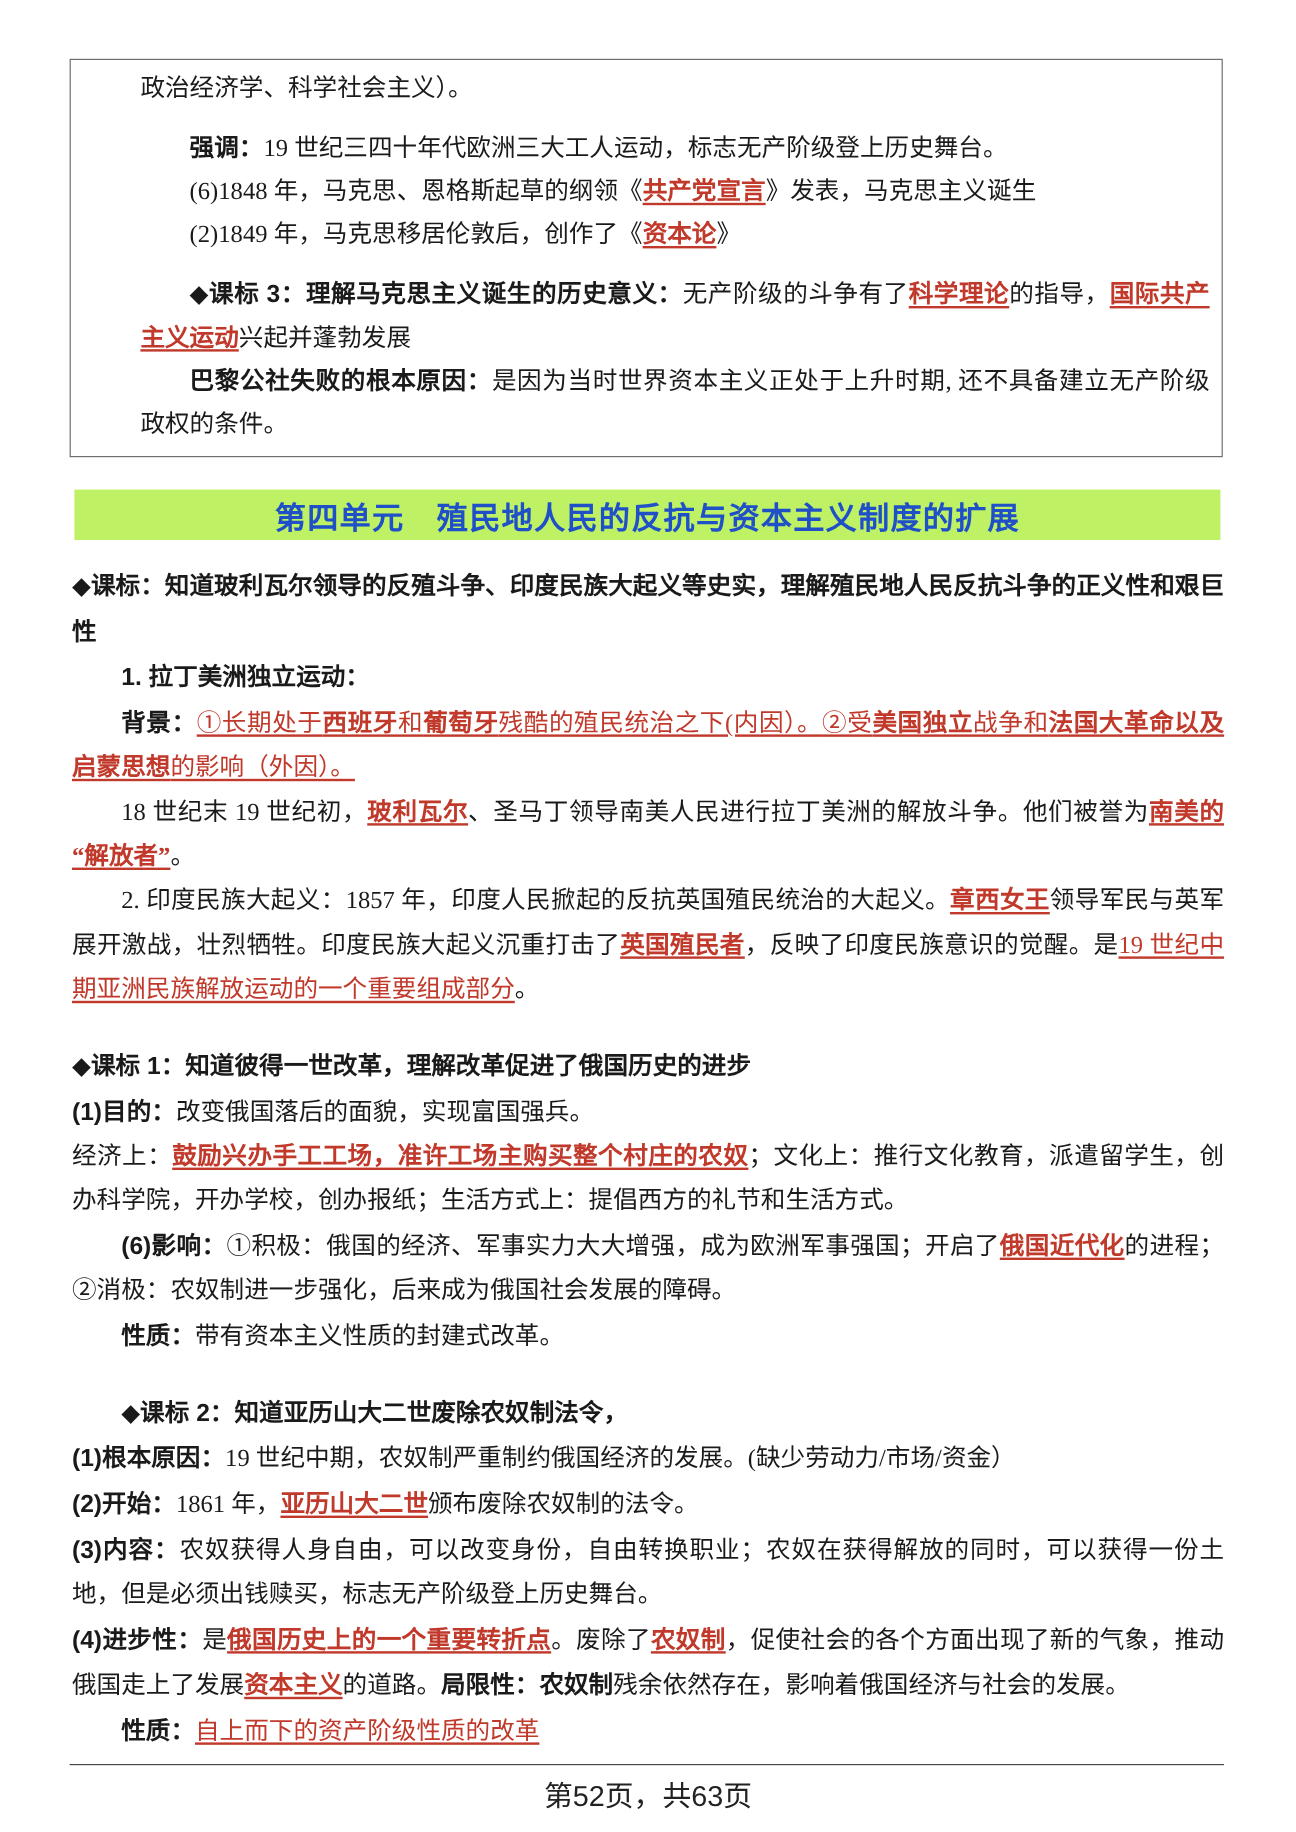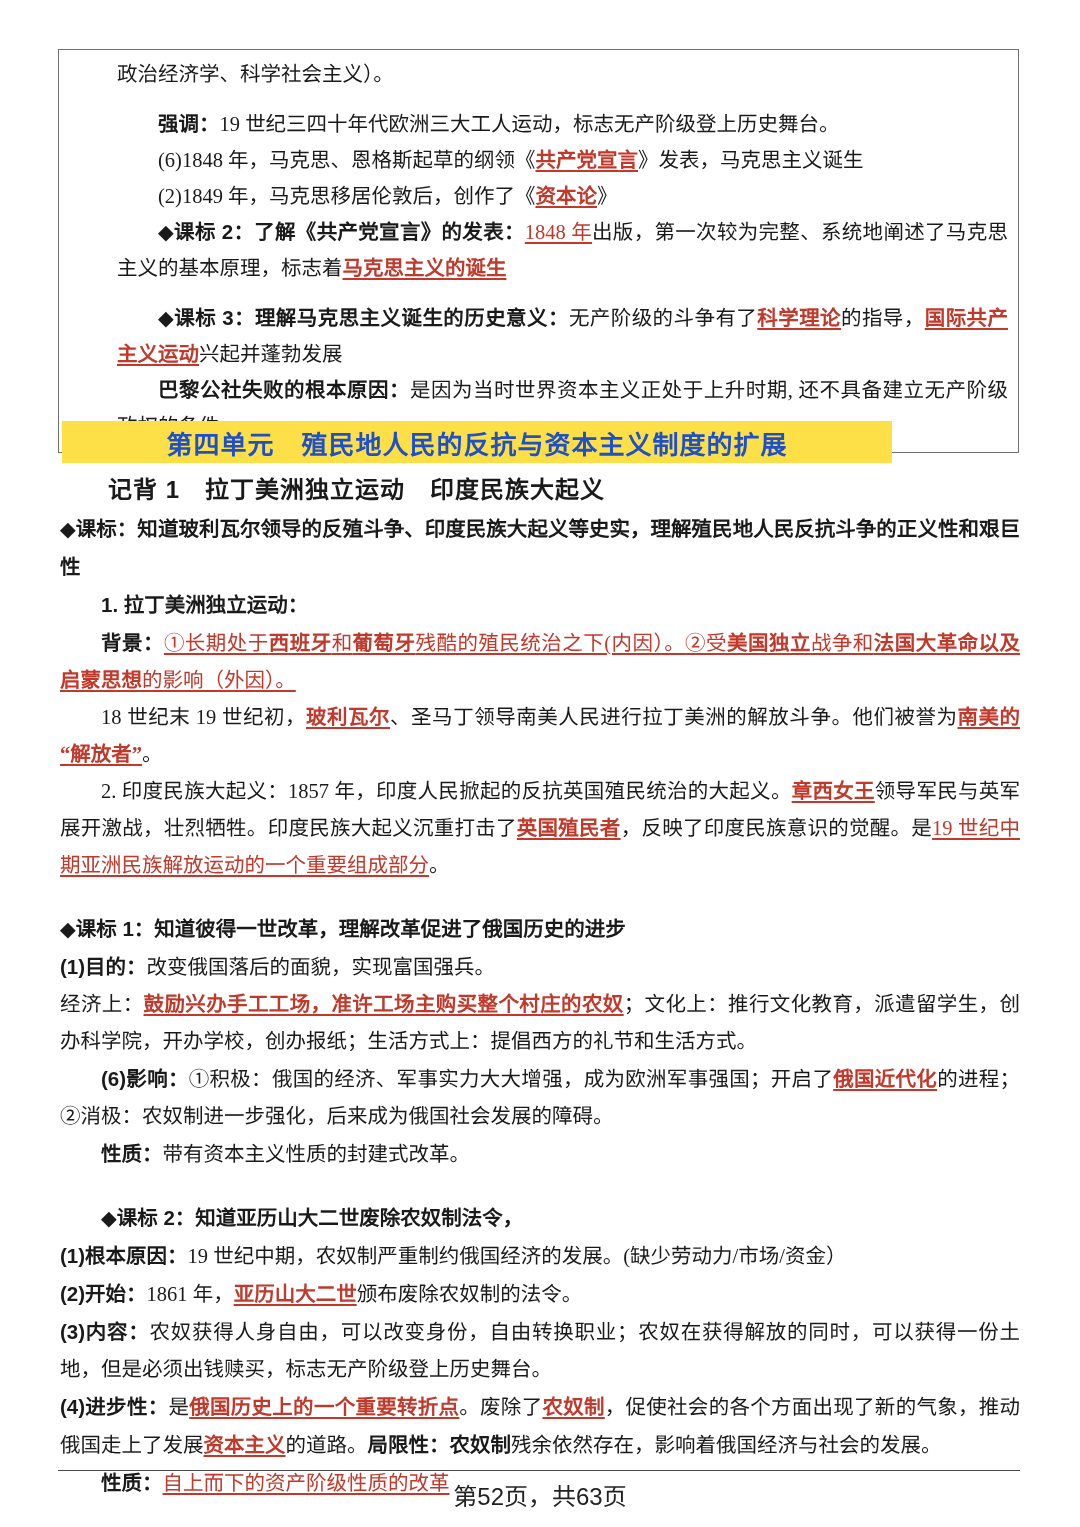--- a/index.html
+++ b/index.html
@@ -43,23 +43,23 @@
     box-sizing:border-box;
     border:1.5px solid #6e6e6e;
     padding:6px 10px 8px 10px;
   }
   .framebox .p{ font-size:20.5px; line-height:36px;margin-left:48px; }
   .gap{ height:14px; }
 
   
   .unit-banner{
     position:absolute;
-    left:62px; top:421px;
-    width:830px; height:42px;
-    background:#fde047;
+    left:62px; top:408px;
+    width:955px; height:42px;
+    background:#bef264;
     display:flex;align-items:center;justify-content:center;
   }
   .unit-banner .unit-text{
     color:#1f50c8;
     font-weight:bold;
     font-size:26px;
     letter-spacing:1px;
     font-family:"Liberation Sans","DejaVu Sans",sans-serif;
     white-space:pre;
   }
@@ -118,43 +118,39 @@
     </p>
 
     <p class="p ind1">
       <span>(6)1848 年，马克思、恩格斯起草的纲领《</span><span class="uredb">共产党宣言</span><span>》发表，马克思主义诞生</span>
     </p>
 
     <p class="p ind1">
       <span>(2)1849 年，马克思移居伦敦后，创作了《</span><span class="uredb">资本论</span><span>》</span>
     </p>
 
-    <p class="p ind1">
-      <span class="b sans">◆课标 2：了解《共产党宣言》的发表：</span><span class="ured">1848 年</span><span>出版，第一次较为完整、系统地阐述了马克思主义的基本原理，标志着</span><span class="uredb">马克思主义的诞生</span>
-    </p>
 
     <div class="gap"></div>
 
     <p class="p ind1">
       <span class="b sans">◆课标 3：理解马克思主义诞生的历史意义：</span><span>无产阶级的斗争有了</span><span class="uredb">科学理论</span><span>的指导，</span><span class="uredb">国际共产主义运动</span><span>兴起并蓬勃发展</span>
     </p>
 
     <p class="p ind1">
       <span class="b sans">巴黎公社失败的根本原因：</span><span>是因为当时世界资本主义正处于上升时期, 还不具备建立无产阶级政权的条件。</span>
     </p>
 
   </div>
 
   <div class="unit-banner">
     <span class="unit-text">第四单元　殖民地人民的反抗与资本主义制度的扩展</span>
   </div>
 
   <div class="body-area">
 
-    <h2 class="sec-title">记背 1　拉丁美洲独立运动　印度民族大起义</h2>
 
     <p class="p ind0">
       <span class="b sans">◆课标：知道玻利瓦尔领导的反殖斗争、印度民族大起义等史实，理解殖民地人民反抗斗争的正义性和艰巨性</span>
     </p>
 
     <p class="p ind1">
       <span class="b sans">1. 拉丁美洲独立运动：</span>
     </p>
 
     <p class="p ind1">

